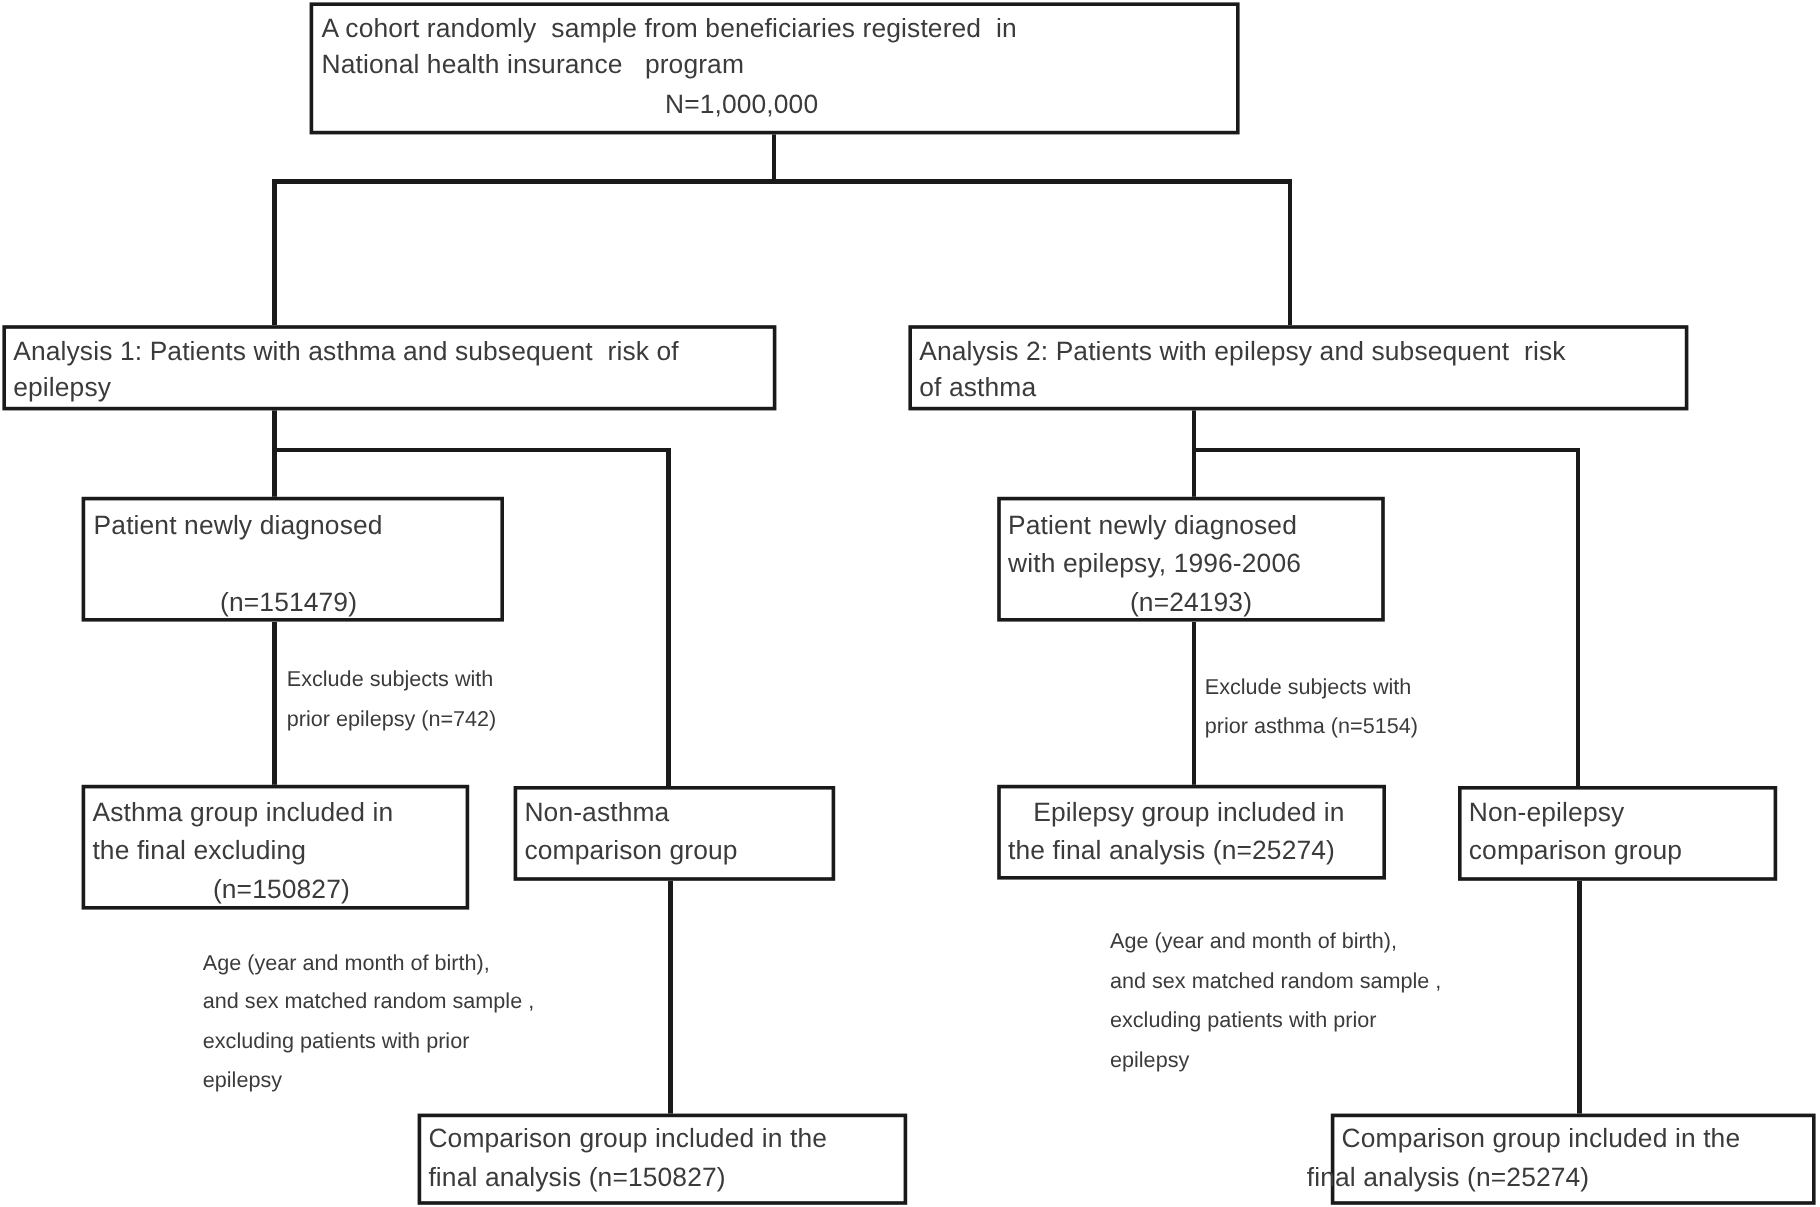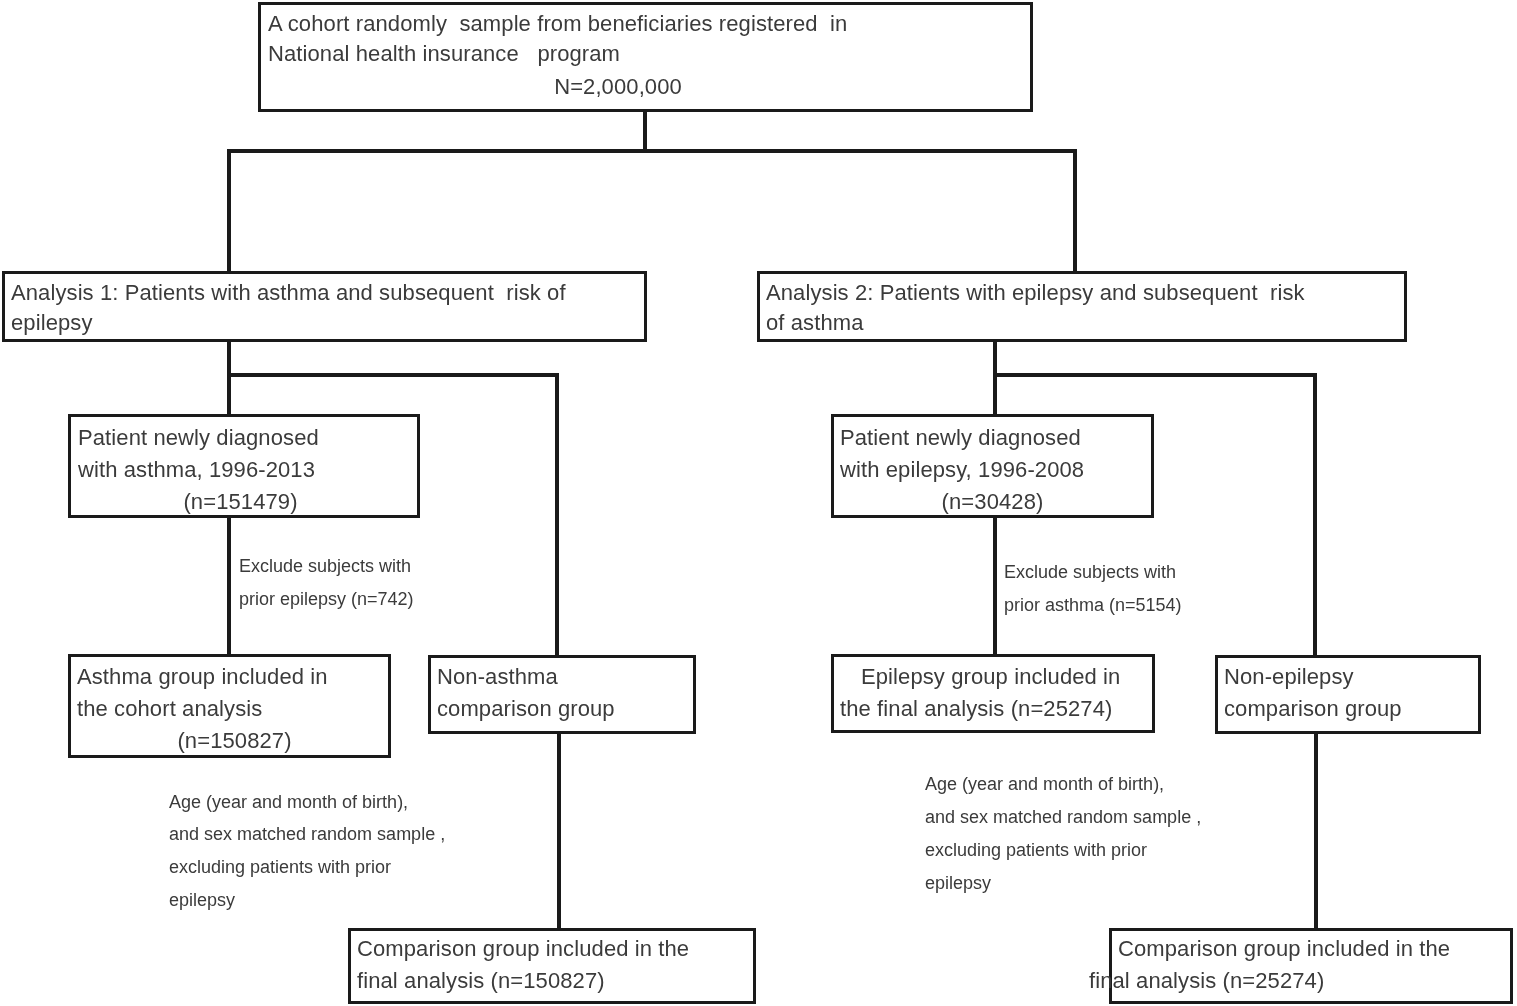--- a/index.html
+++ b/index.html
@@ -88,49 +88,48 @@
 
       <line x1="995" y1="518" x2="995" y2="654"></line>
 
       <line x1="1316" y1="734" x2="1316" y2="928"></line>
     </g>
   </svg>
 
   <div class="node-box" style="left:258px; top:2px; width:775px; height:110px;"></div>
   <div class="node-text" style="left:268px; top:9px; width:760px;">A cohort randomly  sample from beneficiaries registered  in</div>
   <div class="node-text" style="left:268px; top:39px; width:760px;">National health insurance   program</div>
-  <div class="node-text center-line" style="left:268px; top:72px; width:700px;">N=2,000,000</div>
+  <div class="node-text center-line" style="left:268px; top:72px; width:700px;">N=1,000,000</div>
 
   <div class="node-box" style="left:2px; top:271px; width:645px; height:71px;"></div>
   <div class="node-text" style="left:11px; top:278px; width:640px;">Analysis 1: Patients with asthma and subsequent  risk of</div>
   <div class="node-text" style="left:11px; top:308px; width:640px;">epilepsy</div>
 
   <div class="node-box" style="left:757px; top:271px; width:650px; height:71px;"></div>
   <div class="node-text" style="left:766px; top:278px; width:645px;">Analysis 2: Patients with epilepsy and subsequent  risk</div>
   <div class="node-text" style="left:766px; top:308px; width:645px;">of asthma</div>
 
   <div class="node-box" style="left:68px; top:414px; width:352px; height:104px;"></div>
   <div class="node-text" style="left:78px; top:423px; width:340px;">Patient newly diagnosed</div>
-  <div class="node-text" style="left:78px; top:455px; width:340px;">with asthma, 1996-2013</div>
   <div class="node-text center-line" style="left:78px; top:487px; width:325px;">(n=151479)</div>
 
   <div class="node-box" style="left:831px; top:414px; width:323px; height:104px;"></div>
   <div class="node-text" style="left:840px; top:423px; width:315px;">Patient newly diagnosed</div>
-  <div class="node-text" style="left:840px; top:455px; width:315px;">with epilepsy, 1996-2008</div>
-  <div class="node-text center-line" style="left:840px; top:487px; width:305px;">(n=30428)</div>
+  <div class="node-text" style="left:840px; top:455px; width:315px;">with epilepsy, 1996-2006</div>
+  <div class="node-text center-line" style="left:840px; top:487px; width:305px;">(n=24193)</div>
 
   <div class="annot-text" style="left:239px; top:550px; width:330px;">Exclude subjects with</div>
   <div class="annot-text" style="left:239px; top:583px; width:330px;">prior epilepsy (n=742)</div>
 
   <div class="annot-text" style="left:1004px; top:556px; width:330px;">Exclude subjects with</div>
   <div class="annot-text" style="left:1004px; top:589px; width:330px;">prior asthma (n=5154)</div>
 
   <div class="node-box" style="left:68px; top:654px; width:323px; height:104px;"></div>
   <div class="node-text" style="left:77px; top:662px; width:315px;">Asthma group included in</div>
-  <div class="node-text" style="left:77px; top:694px; width:315px;">the cohort analysis</div>
+  <div class="node-text" style="left:77px; top:694px; width:315px;">the final excluding</div>
   <div class="node-text" style="left:77px; top:726px; width:315px;text-align:center;">(n=150827)</div>
 
   <div class="node-box" style="left:428px; top:655px; width:268px; height:79px;"></div>
   <div class="node-text" style="left:437px; top:662px; width:260px;">Non-asthma</div>
   <div class="node-text" style="left:437px; top:694px; width:260px;">comparison group</div>
 
   <div class="node-box" style="left:831px; top:654px; width:324px; height:79px;"></div>
   <div class="node-text" style="left:840px; top:662px; width:318px;margin-left:21px;">Epilepsy group included in</div>
   <div class="node-text" style="left:840px; top:694px; width:318px;">the final analysis (n=25274)</div>
 

